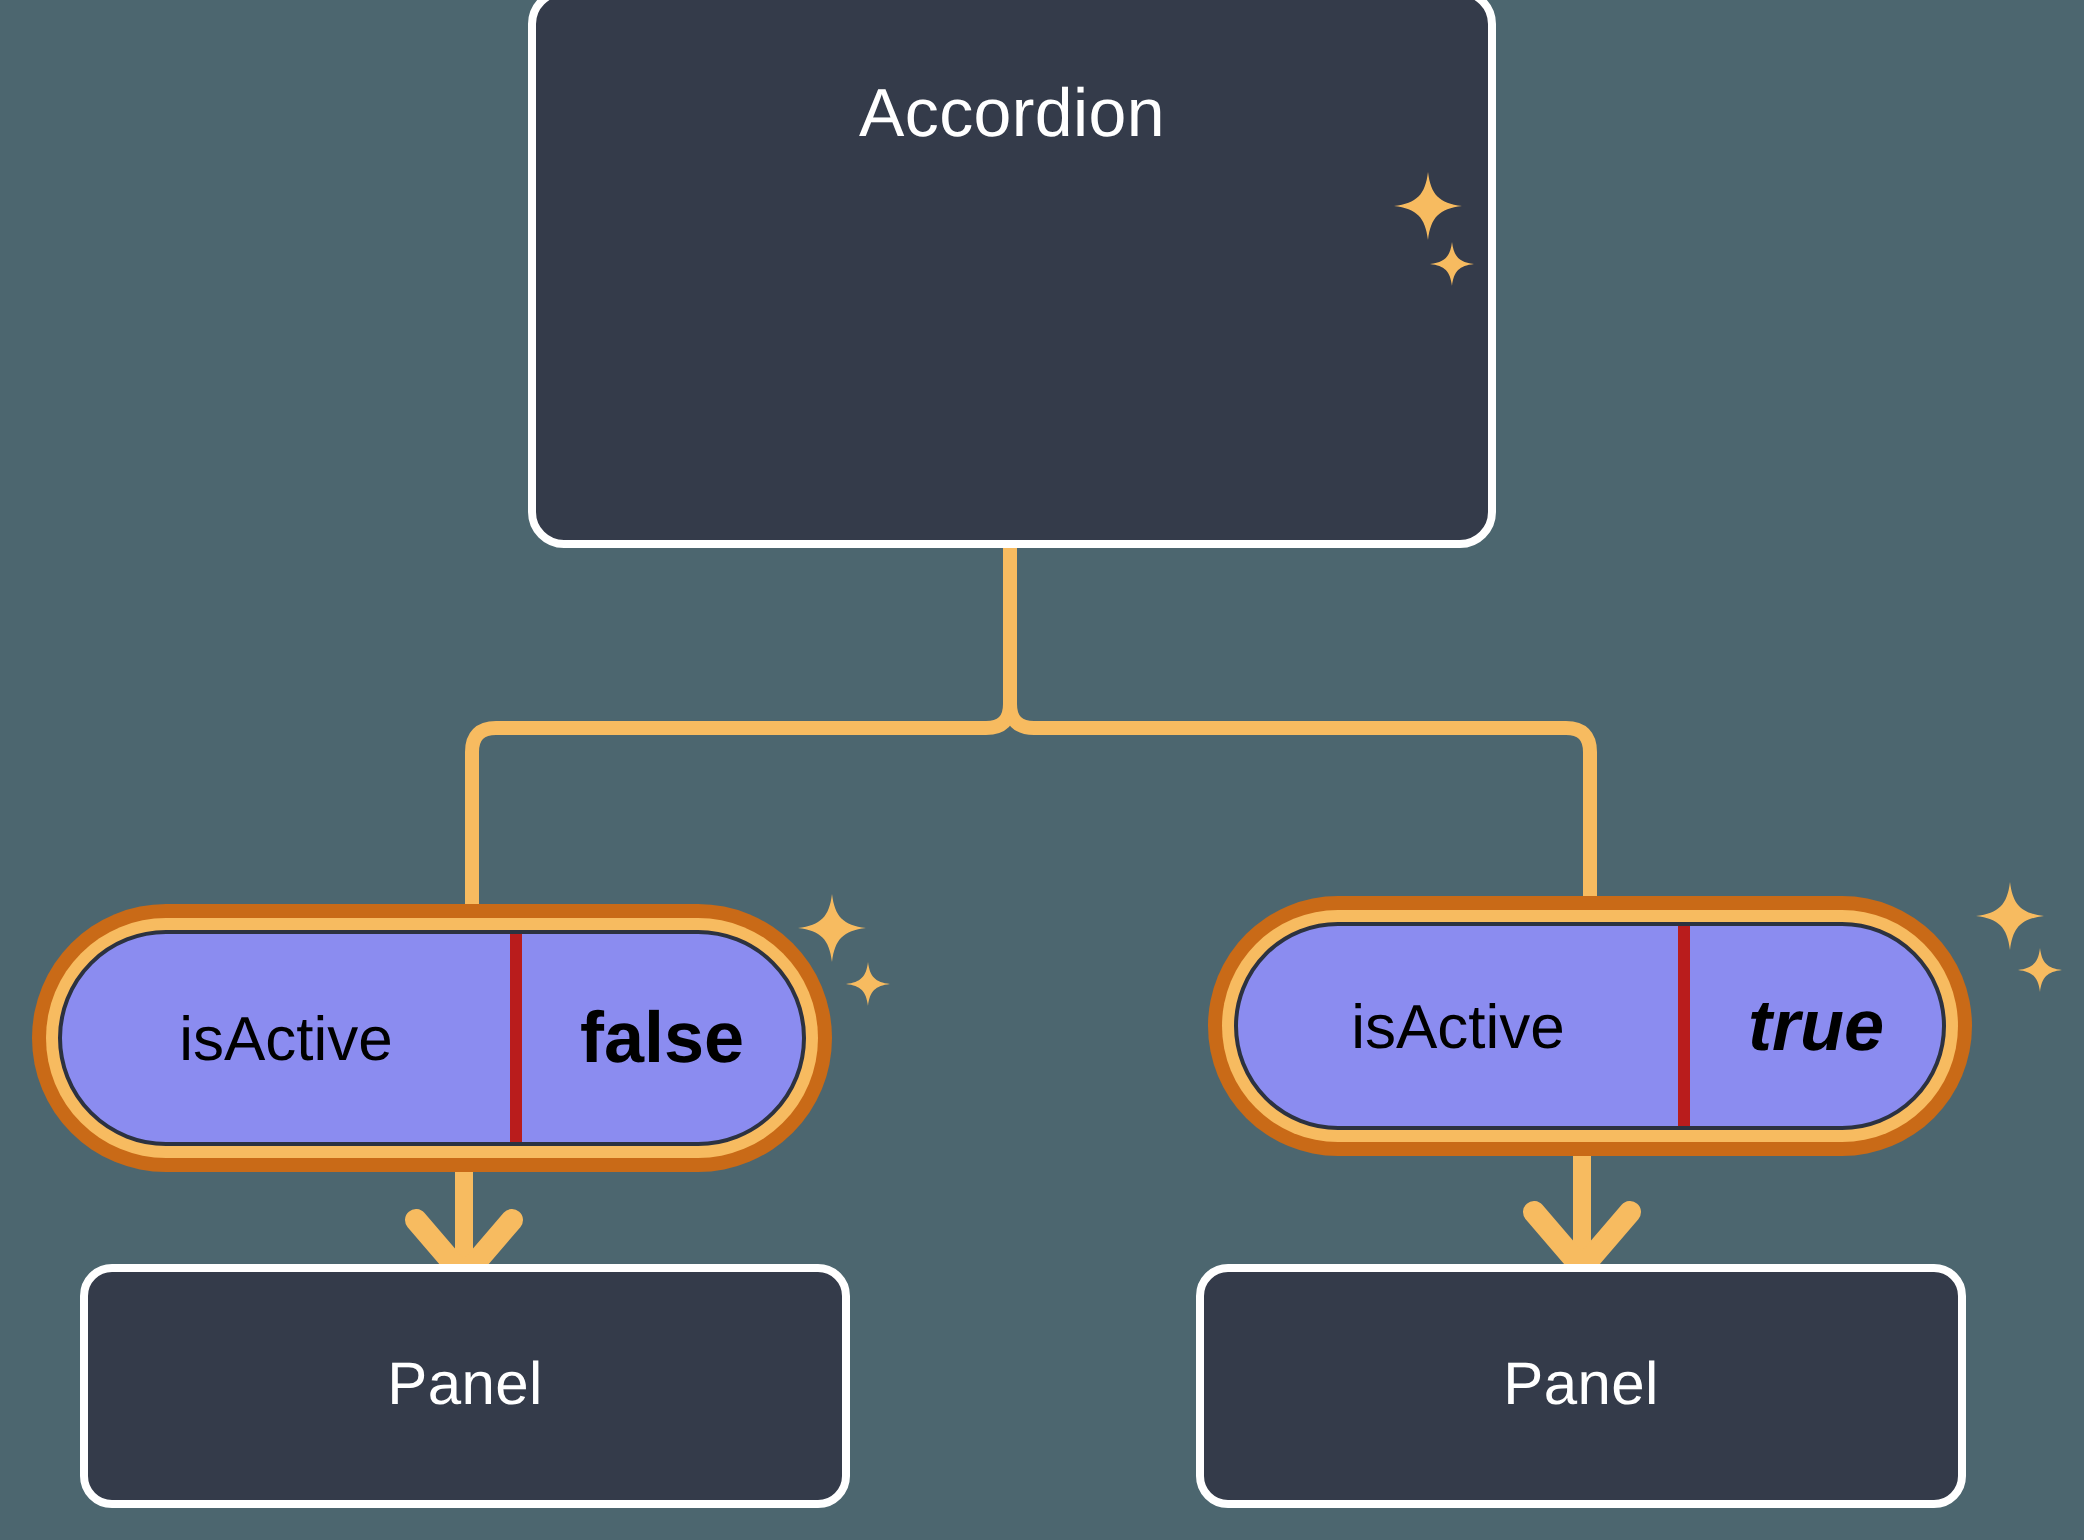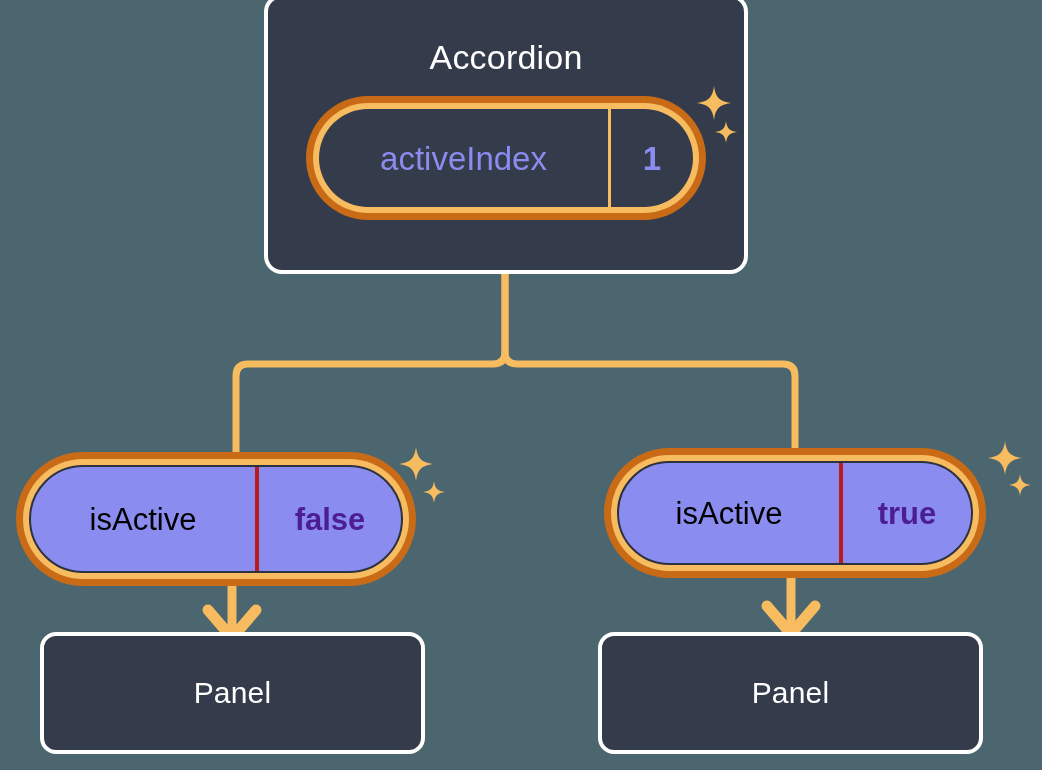--- a/index.html
+++ b/index.html
@@ -130,43 +130,43 @@
   .pill-bool .pill-body {
     background: #8b8cf0;
     border: 2px solid #2c3240;
   }
   .pill-bool .cell-key {
     color: #000000;
     font-size: 31px;
     font-weight: 400;
   }
   .pill-bool .cell-val {
-    color: #4c1d95;
-    font-size: 31px;
+    color: #000000;
+    font-size: 36px;
     font-weight: 700;
-    border-left: 4px solid #b91c1c;
+    border-left: 6px solid #b91c1c;
   }
 
   #pill-isactive-false {
     left: 16px;
     top: 452px;
     width: 400px;
     height: 134px;
   }
   #pill-isactive-false .cell-key { flex: 0 0 224px; }
   #pill-isactive-false .cell-val { flex: 1 1 auto; }
 
   #pill-isactive-true {
     left: 604px;
     top: 448px;
     width: 382px;
     height: 130px;
   }
   #pill-isactive-true .cell-key { flex: 0 0 220px; }
-  #pill-isactive-true .cell-val { flex: 1 1 auto; }
+  #pill-isactive-true .cell-val { flex: 1 1 auto; font-style: italic; }
 
   
   .sparkle {
     position: absolute;
     pointer-events: none;
   }
   .sparkle svg { display: block; }
 </style>
 </head>
 <body style="background: rgb(76, 102, 111);">
@@ -188,28 +188,20 @@
     <g>
       <path d="M 791 578 L 791 632" fill="none" stroke="#f7bb60" stroke-width="9" stroke-linecap="butt"></path>
       <path d="M 767 606 L 791 634 L 815 606" fill="none" stroke="#f7bb60" stroke-width="11" stroke-linecap="round" stroke-linejoin="round"></path>
     </g>
   </svg>
 
   <div class="node-box" id="accordion-box">
     <div class="node-title">Accordion</div>
   </div>
 
-  <div class="pill-wrap" id="pill-activeindex">
-    <div class="pill-ring">
-      <div class="pill-body">
-        <div class="pill-cell cell-key">activeIndex</div>
-        <div class="pill-cell cell-val">1</div>
-      </div>
-    </div>
-  </div>
 
   <div class="sparkle" style="left:697px; top:86px;">
     <svg width="34" height="34" viewBox="0 0 34 34">
       <path d="M17 0 C18.4 11.4 22.6 15.6 34 17 C22.6 18.4 18.4 22.6 17 34 C15.6 22.6 11.4 18.4 0 17 C11.4 15.6 15.6 11.4 17 0 Z" fill="#f7bb60"></path>
     </svg>
   </div>
   <div class="sparkle" style="left:715px; top:121px;">
     <svg width="22" height="22" viewBox="0 0 22 22">
       <path d="M11 0 C11.9 7.4 14.6 10.1 22 11 C14.6 11.9 11.9 14.6 11 22 C10.1 14.6 7.4 11.9 0 11 C7.4 10.1 10.1 7.4 11 0 Z" fill="#f7bb60"></path>
     </svg>

